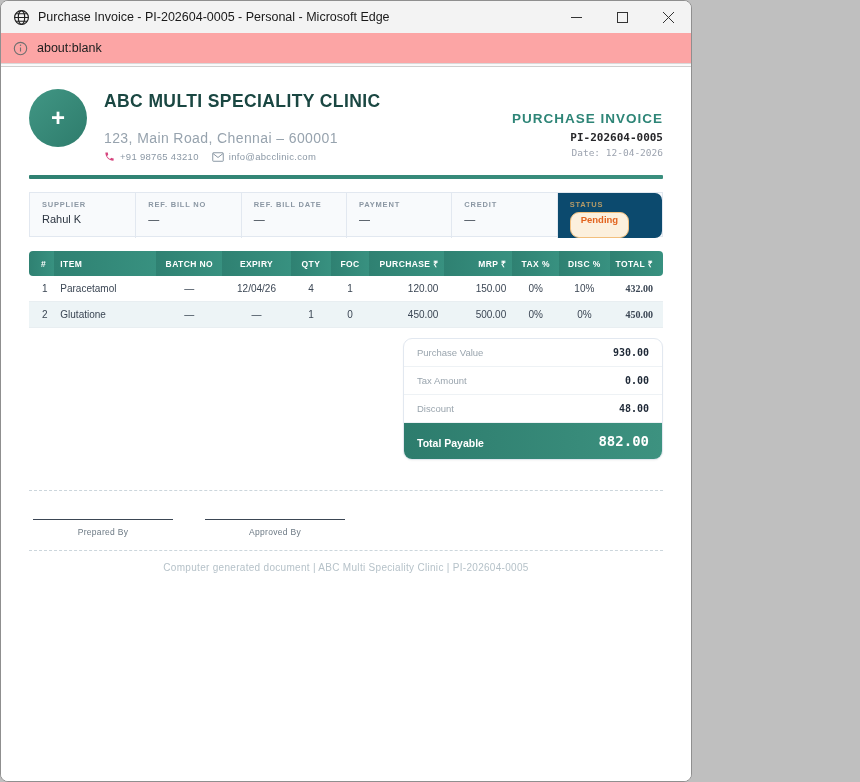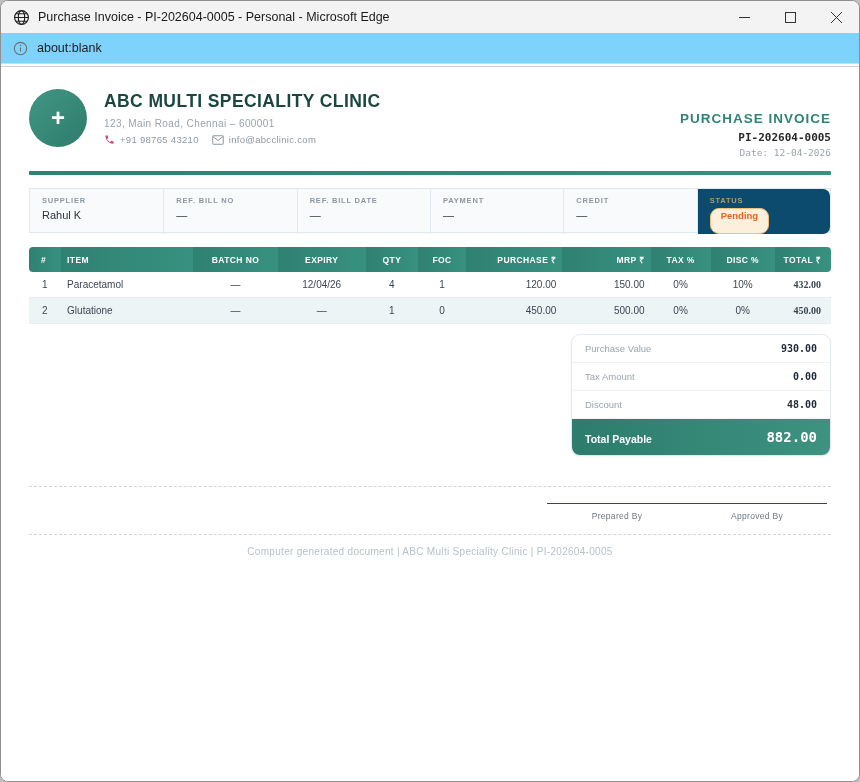--- a/index.html
+++ b/index.html
@@ -1,52 +1,52 @@
 <!DOCTYPE html>
 <html><head>
 <meta charset="utf-8">
 <style>
   * { margin:0; padding:0; box-sizing:border-box; }
   html,body { width:860px; height:782px; background:#bfbfbf; font-family:"Liberation Sans", sans-serif; }
   .window {
-    width:860px; height:782px; background:#ffffff;
+    width:692px; height:782px; background:#ffffff;
     border:1px solid #8f8f8f; border-radius:8px; overflow:hidden;
     display:flex; flex-direction:column;
   }
   
   .titlebar {
     height:32px; background:#f3f3f3; display:flex; align-items:center;
     padding-left:12px; flex:0 0 auto;
   }
   .favicon { width:17px; height:17px; margin-right:8px; color:#1f1f1f; flex:0 0 auto; }
   .titlebar-text { font-size:12.5px; color:#1a1a1a; flex:1 1 auto; white-space:nowrap; overflow:hidden; }
   .win-controls { display:flex; height:32px; flex:0 0 auto; }
   .win-btn { width:46px; height:32px; display:flex; align-items:center; justify-content:center; color:#333; font-size:13px; cursor:default; }
   .win-btn svg { display:block; }
   
   .addressbar {
-    height:31px; background:#7dd3fc; display:flex; align-items:center;
+    height:31px; background:#fca5a5; display:flex; align-items:center;
     padding-left:12px; border-bottom:1px solid #d9d9d9; flex:0 0 auto;
   }
   .info-icon { width:15px; height:15px; color:#6f6f6f; margin-right:9px; flex:0 0 auto; }
   .url-text { font-size:12.5px; color:#202020; }
   .page-top-divider { height:3px; border-bottom:1px solid #cfcfcf; background:#fafafa; flex:0 0 auto; }
   
   .page { flex:1 1 auto; background:#ffffff; overflow:hidden; }
   .invoice { padding:20px 28px 0 28px; }
   .inv-header { display:flex; align-items:flex-start; }
   .logo-circle {
     width:58px; height:58px; border-radius:50%;
     background:linear-gradient(135deg,#419684,#2e7c6c);
     display:flex; align-items:center; justify-content:center;
     color:#ffffff; font-size:24px; font-weight:bold; flex:0 0 auto; margin-top:2px;
   }
   .clinic-block { margin-left:17px; flex:1 1 auto; }
   .clinic-name { font-size:17.5px; font-weight:bold; color:#1a4742; letter-spacing:0.4px; margin-top:4px; }
-  .clinic-address { font-size:10px; color:#97a3ae; letter-spacing:0.4px; margin-top:6px; }
+  .clinic-address { font-size:14px; color:#97a3ae; letter-spacing:0.4px; margin-top:18px; }
   .clinic-contact { font-size:9.5px; color:#8b98a5; letter-spacing:0.3px; margin-top:5px; display:flex; align-items:center; gap:5px; }
   .phone-icon { width:11px; height:11px; color:#d6457e; }
   .mail-icon { width:12px; height:10px; color:#8b98a5; margin-left:8px; }
   .doc-block { text-align:right; flex:0 0 auto; margin-top:24px; }
   .doc-title { font-size:13.5px; font-weight:bold; color:#2e8577; letter-spacing:1px; }
   .doc-number { font-family:"DejaVu Sans Mono", monospace; font-size:11px; font-weight:bold; color:#27272a; margin-top:5px; }
   .doc-date { font-family:"DejaVu Sans Mono", monospace; font-size:9.5px; color:#9ca3af; margin-top:3px; }
   .teal-bar { height:4px; background:linear-gradient(90deg,#2f8172,#3a8f7e); margin-top:13px; border-radius:1px; }
   
   .meta-row {
@@ -86,21 +86,21 @@
     overflow:hidden; box-shadow:0 1px 2px rgba(0,0,0,0.04);
   }
   .totals-row { display:flex; justify-content:space-between; align-items:center; padding:8px 13px; border-bottom:1px solid #eef2f5; }
   .totals-label { font-size:9.5px; color:#9aa5ae; }
   .totals-value { font-family:"DejaVu Sans Mono", monospace; font-size:10px; font-weight:bold; color:#1f2937; }
   .totals-grand { display:flex; justify-content:space-between; align-items:flex-end; padding:10px 13px; background:linear-gradient(90deg,#2d7c6d,#3d9280); }
   .grand-label { font-size:10.5px; font-weight:bold; color:#ffffff; }
   .grand-value { font-family:"DejaVu Sans Mono", monospace; font-size:14px; font-weight:bold; color:#ffffff; }
   
   .dashed-sep { border-top:1px dashed #ccd6dc; margin-top:30px; }
-  .sign-row { display:flex; justify-content:flex-end; margin-top:16px; padding:0 4px; }
+  .sign-row { display:flex; justify-content:flex-start; margin-top:28px; padding:0 4px;gap:32px; }
   .sign-block { width:140px; text-align:center; }
   .sign-line { border-top:1.5px solid #3b4654; }
   .sign-label { font-size:8.5px; color:#6b7883; margin-top:7px; letter-spacing:0.3px; }
   .dashed-sep2 { border-top:1px dashed #ccd6dc; margin-top:13px; }
   .footer-note { text-align:center; font-size:10px; color:#b6c2c9; letter-spacing:0.3px; margin-top:11px; }
 </style>
 </head>
 <body>
 
 <div class="window">

